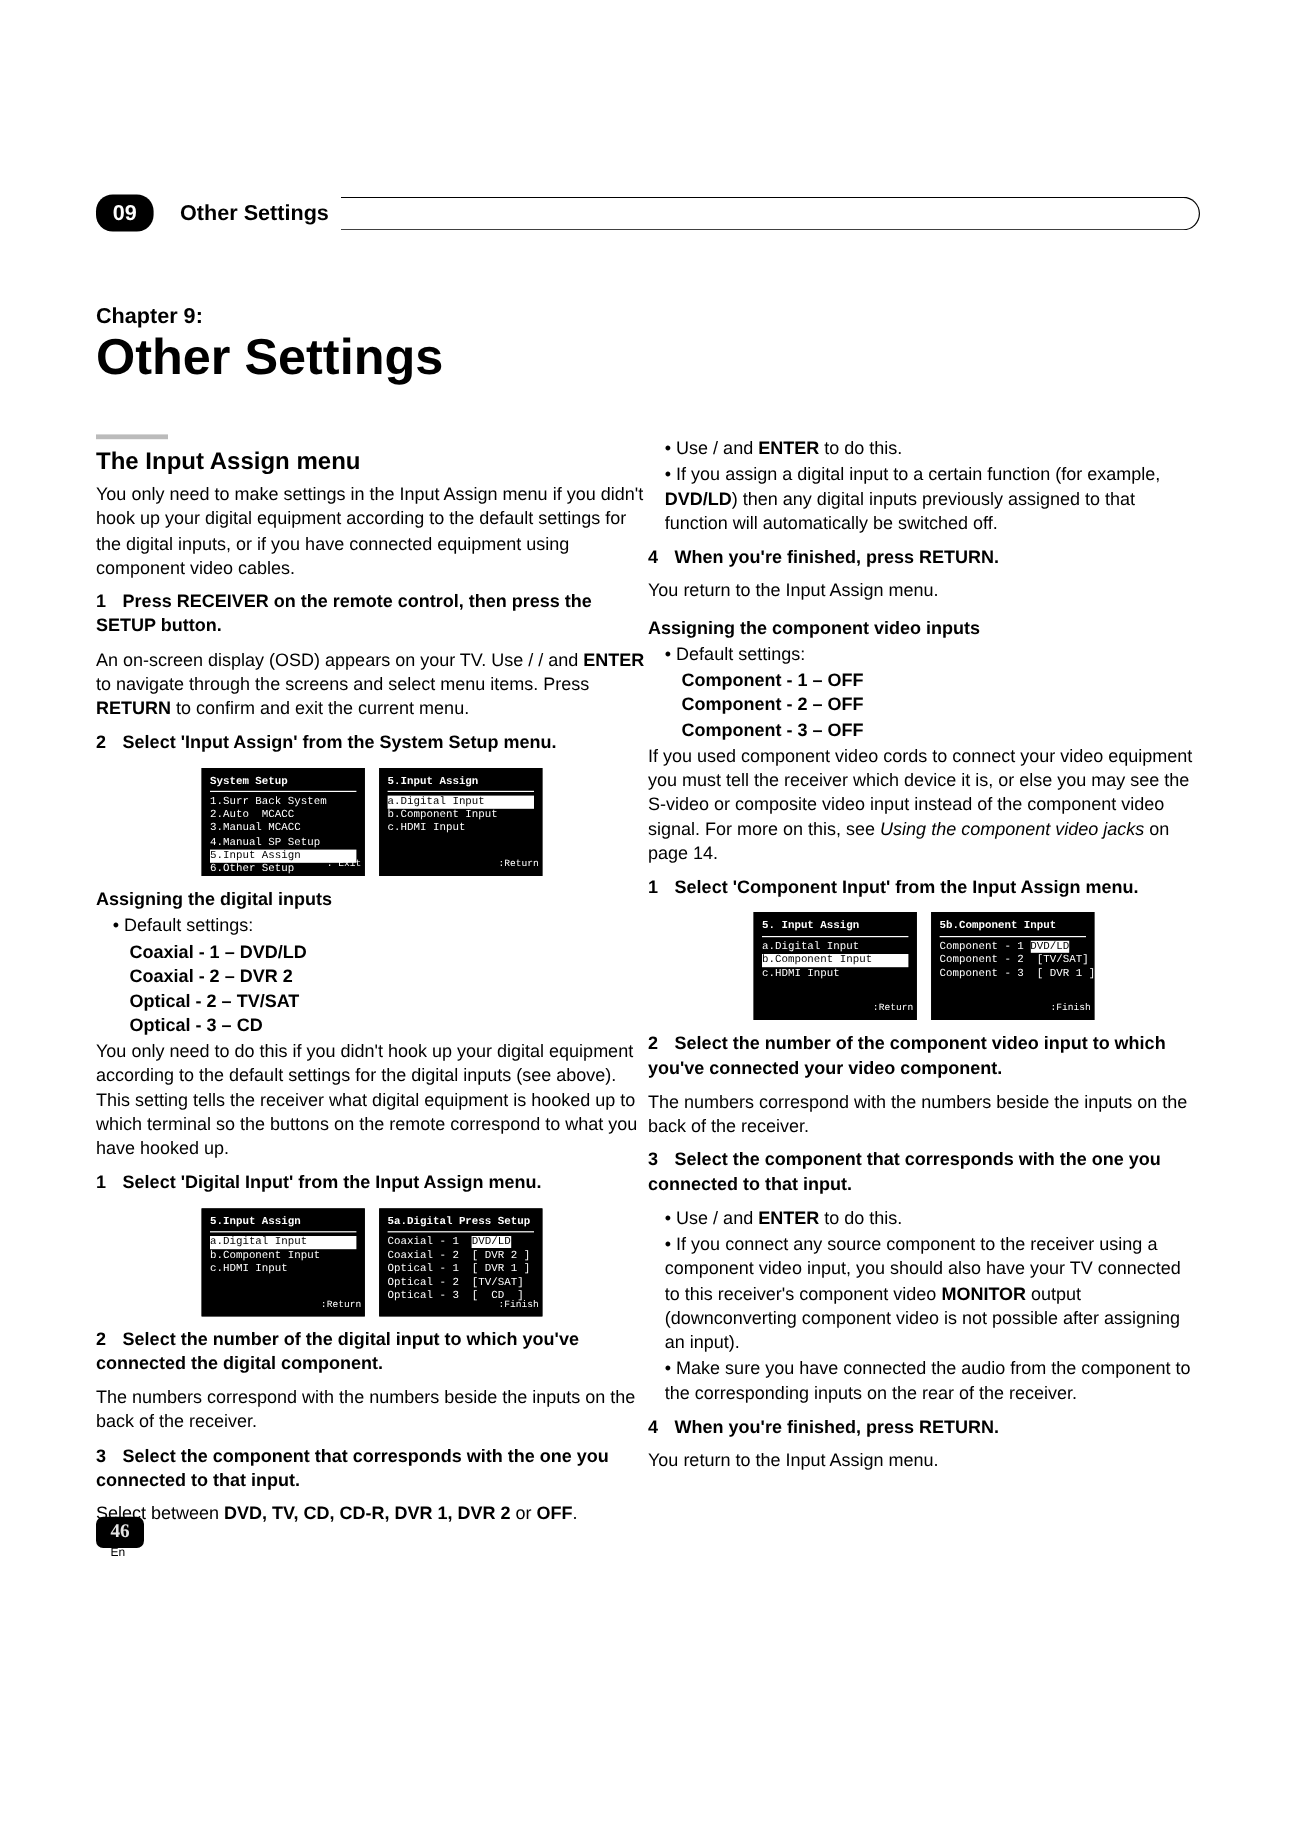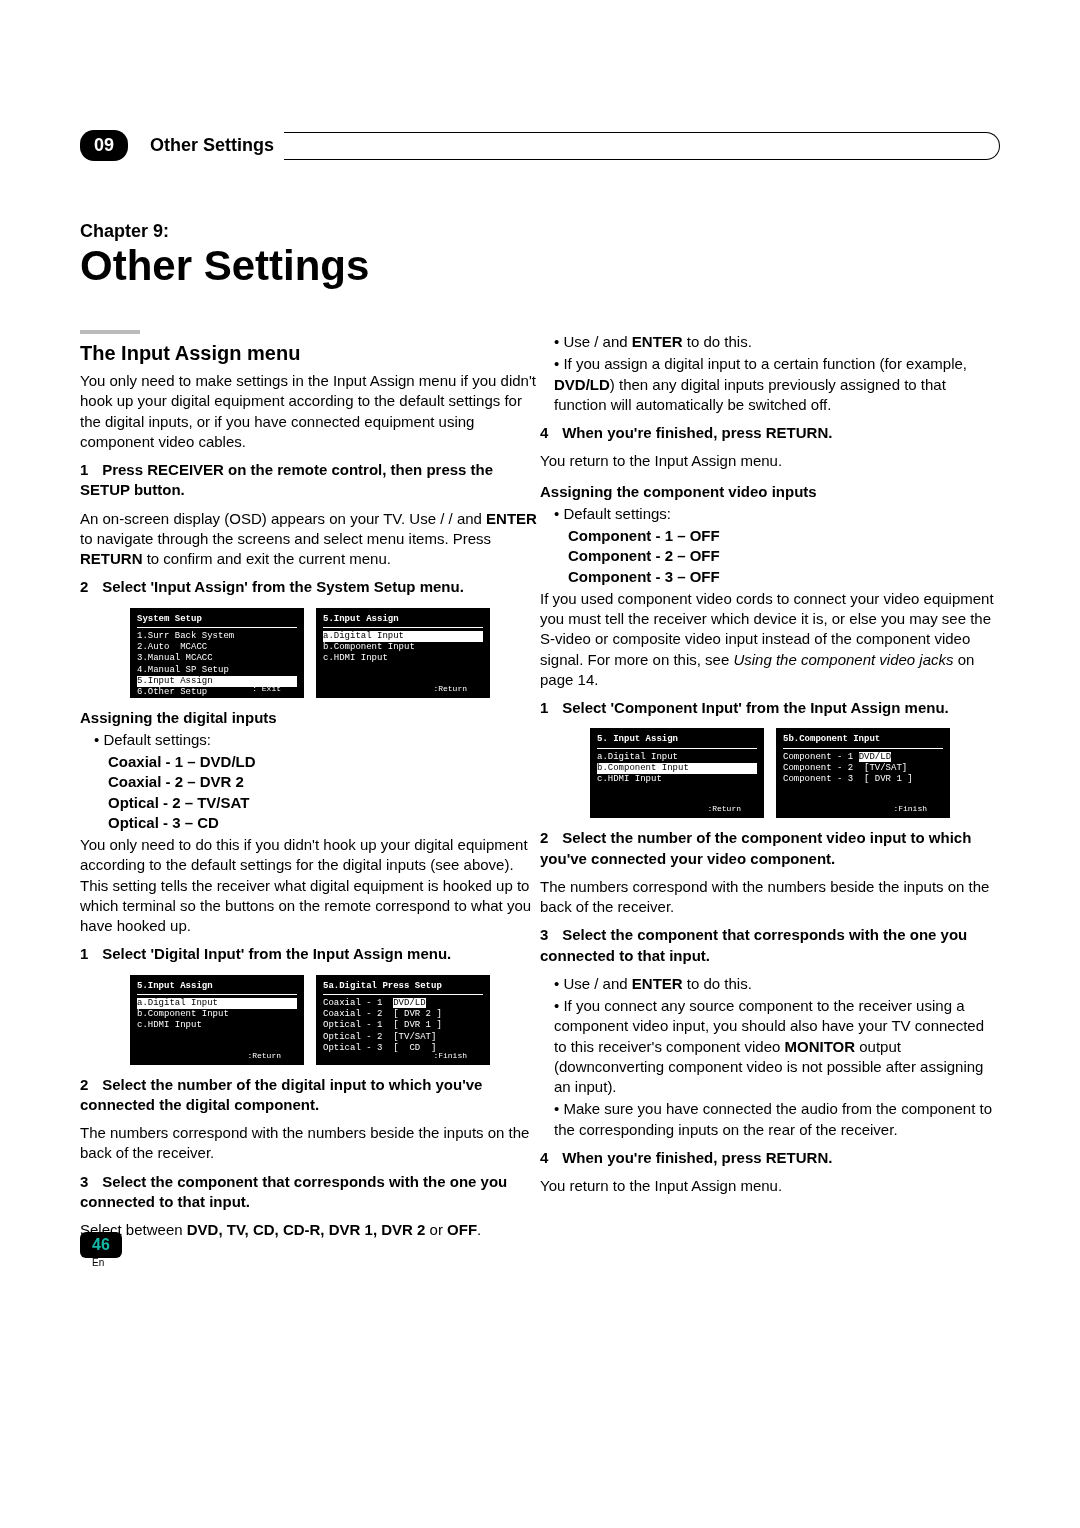--- a/index.html
+++ b/index.html
@@ -12,20 +12,21 @@
   }
   .page {
     padding: 130px 80px 40px 80px;
     box-sizing: border-box;
     position: relative;
   }
   .header-row {
     display: flex;
     align-items: center;
     margin-bottom: 60px;
+    margin-top: 32px;
   }
   .chapter-badge {
     background: #000;
     color: #fff;
     font-weight: bold;
     font-size: 18px;
     padding: 5px 14px;
     border-radius: 14px;
     margin-right: 12px;
   }
@@ -95,41 +96,42 @@
     justify-content: center;
     gap: 12px;
     margin: 10px 0;
   }
   .osd {
     background: #000;
     color: #fff;
     font-family: "Courier New", monospace;
     font-size: 9px;
     line-height: 1.25;
-    width: 174px;
+    width: 136px;
     height: 90px;
     padding: 5px 6px 4px 6px;
     box-sizing: border-box;
     position: relative;
     border: 1px solid #000;
   }
   .osd .osd-title { font-weight: bold; margin-bottom: 3px; border-bottom: 1px solid #fff; padding-bottom:2px;}
   .osd .row { white-space: pre; }
   .osd .hl { background: #fff; color: #000; }
-  .osd .foot { position: absolute; bottom: 3px; right: 22px; font-size: 8px; }
+  .osd .foot { position: absolute; bottom: 3px; right: 2px; font-size: 8px; }
   .page-number {
     position: absolute;
     bottom: 30px;
     left: 80px;
     background: #000;
-    color: #14b8a6;
+    color: #e5e5e5;
     font-weight: bold;
     font-size: 16px;
     padding: 4px 12px;
     border-radius: 6px;
+    font-family: Liberation Serif, serif;
   }
   .en {
     position: absolute;
     bottom: 20px;
     left: 92px;
     font-size: 10px;
   }
 </style>
 </head>
 <body>

